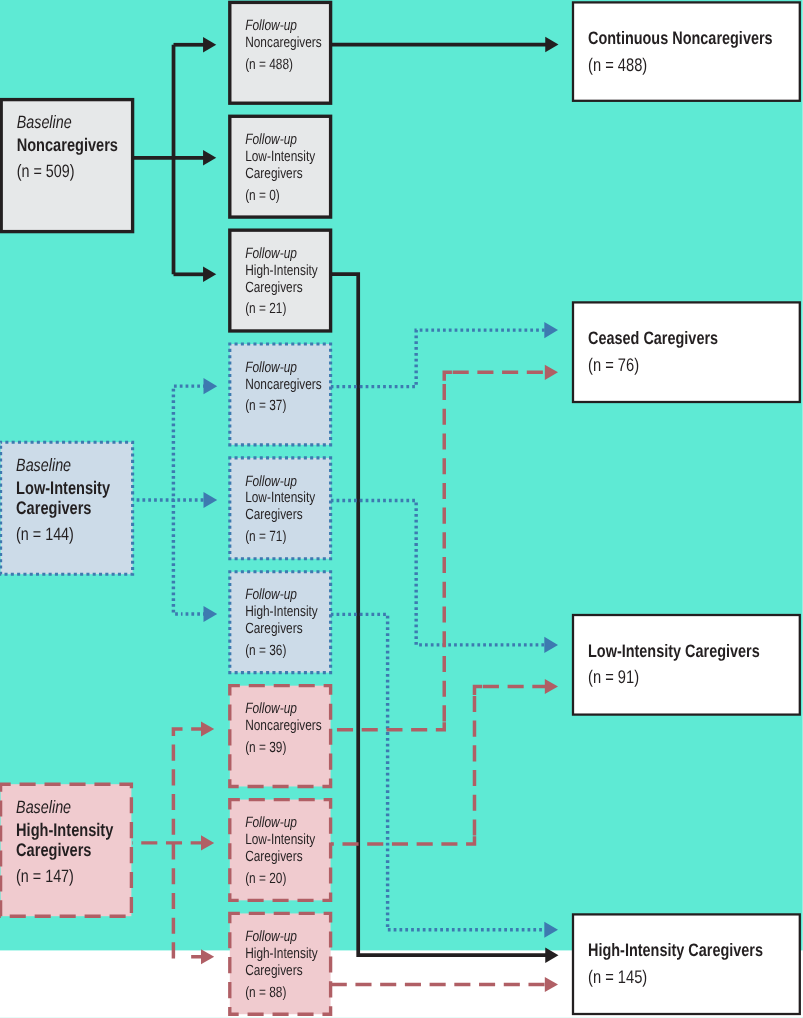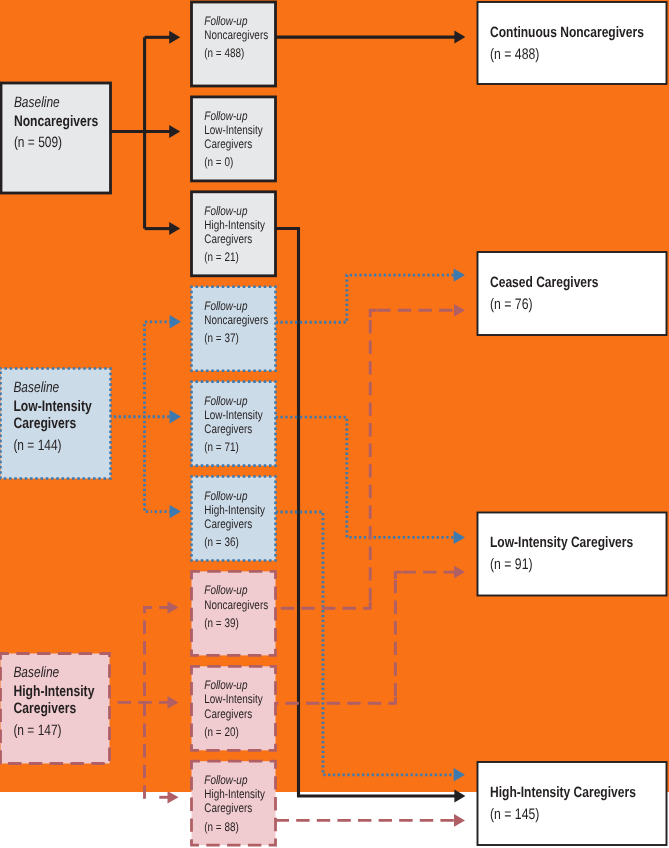--- a/index.html
+++ b/index.html
@@ -1,21 +1,21 @@
 <!DOCTYPE html>
 <html><head>
 <meta charset="utf-8">
 <title>Caregiving Transition Flow Diagram</title>
 <style>
   html,body{margin:0;padding:0;background:#ffffff;}
   body{width:669px;height:848px;overflow:hidden;
        font-family:"Liberation Sans", sans-serif;
        -webkit-font-smoothing:antialiased;
        text-rendering:geometricPrecision;}
-  #stage{position:relative;width:669px;height:792px;background:#f97316;}
+  #stage{position:relative;width:669px;height:792px;background:#5eead4;}
   svg#diagram{position:absolute;left:0;top:0;display:block;}
   text{font-family:"Liberation Sans",sans-serif;fill:#231f20;}
   .t-it{font-style:italic;font-size:12.45px;}
   .t-rg{font-size:12.38px;}
   .b-it{font-style:italic;font-size:14.95px;}
   .b-bd{font-weight:bold;font-size:15.2px;}
   .b-rg{font-size:14.95px;}
   .o-bd{font-weight:bold;font-size:15.05px;}
   .o-rg{font-size:15.3px;}
 </style>

